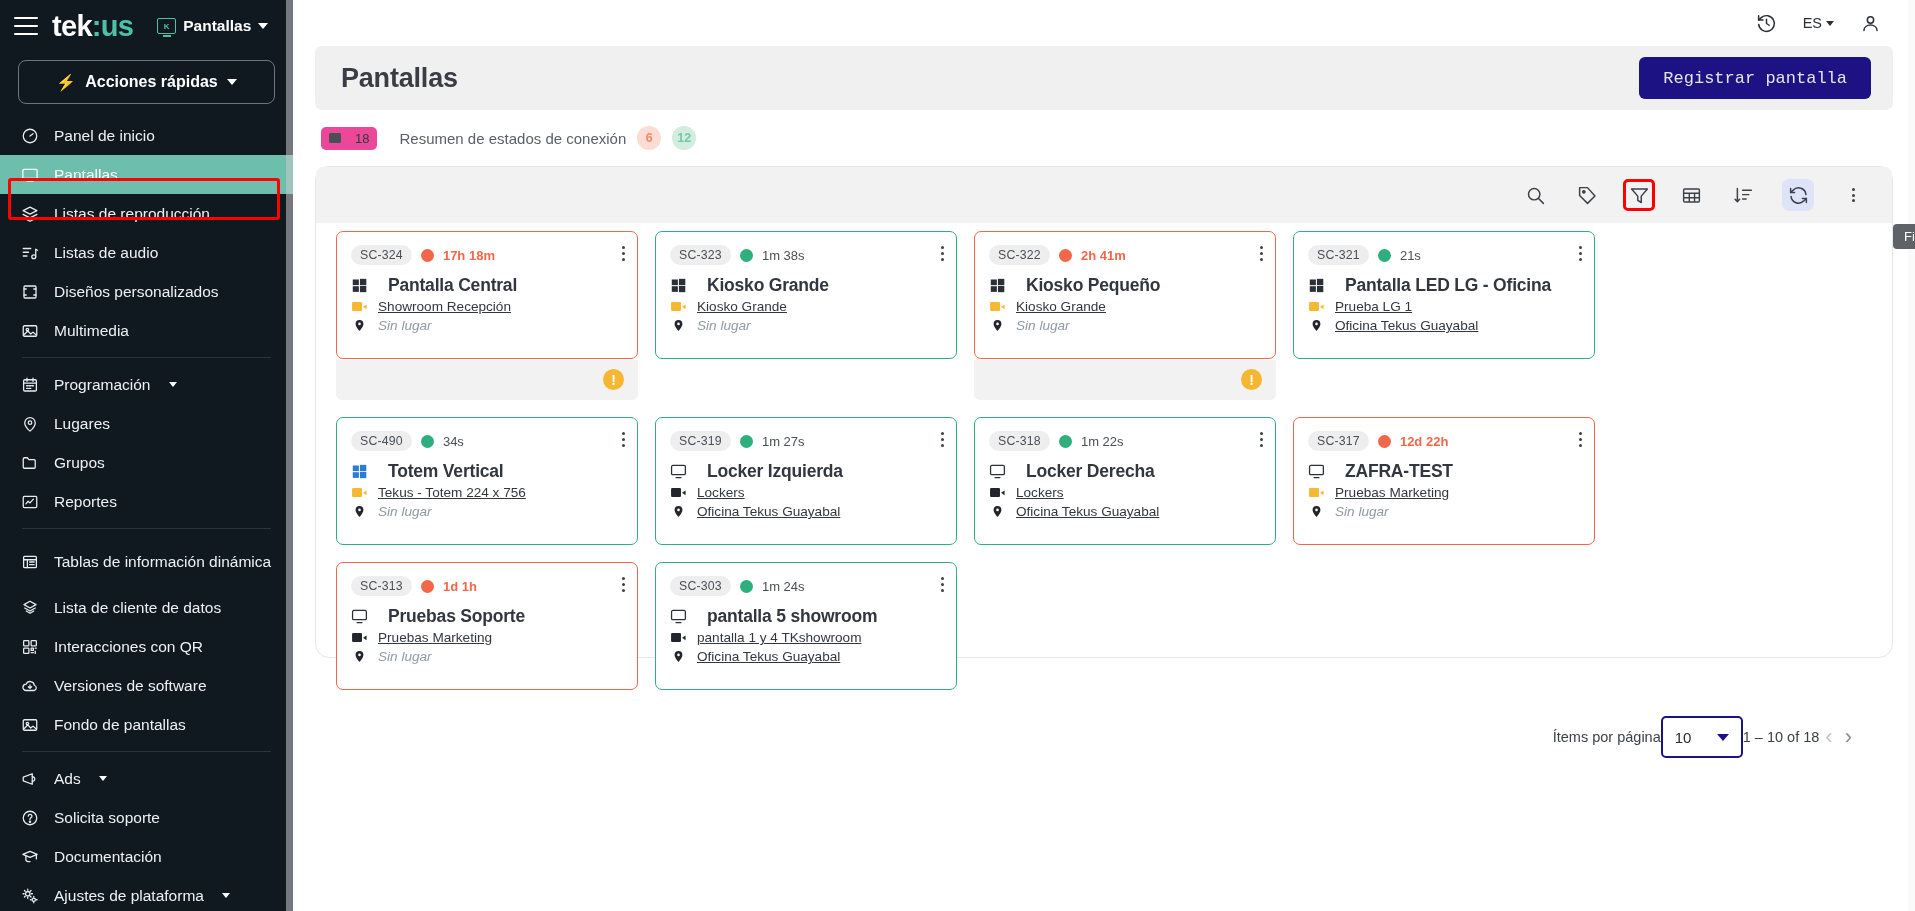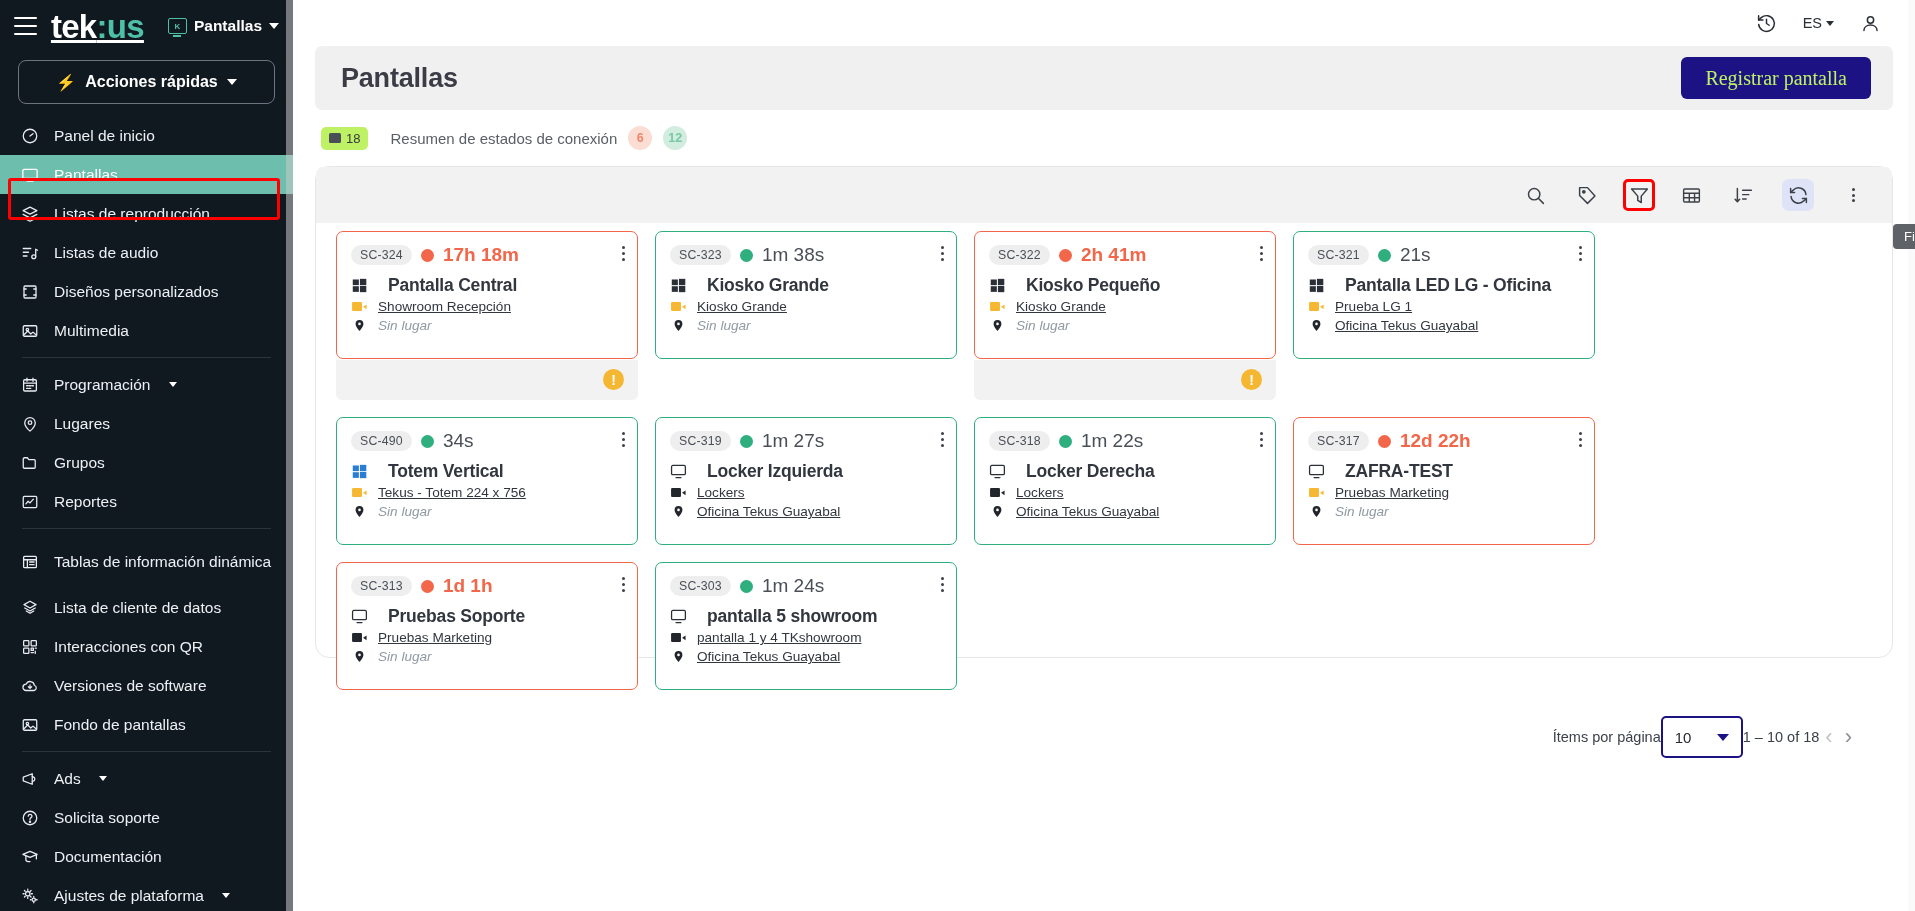--- a/index.html
+++ b/index.html
@@ -14,21 +14,21 @@
   
   .sidebar {
     width: 293px; height: 911px; flex: 0 0 293px;
     background: #101820; color: #ffffff;
     display: flex; flex-direction: column;
     overflow: hidden; position: relative;
   }
   .sb-top { display: flex; align-items: center; height: 52px; padding: 0 14px; gap: 14px; }
   .burger { width: 24px; height: 18px; display: flex; flex-direction: column; justify-content: space-between; cursor: pointer; }
   .burger i { display: block; height: 2.3px; background: #fff; border-radius: 2px; }
-  .logo { font-size: 33px; font-weight: 700; letter-spacing: -0.7px; line-height: 1; text-decoration: underline; }
+  .logo { font-size: 29px; font-weight: 700; letter-spacing: -0.7px; line-height: 1; }
   .logo .tk { color: #ffffff; }
   .logo .us { color: #4ec0a8; }
   .sb-ctx { display: flex; align-items: center; gap: 7px; margin-left: 10px; font-size: 15.5px; font-weight: 600; cursor: pointer; }
   .ctx-ico {
     width: 19px; height: 16px; border: 1.8px solid #4ec0a8; border-radius: 2px;
     display: flex; align-items: center; justify-content: center;
     font-size: 8px; color: #4ec0a8; font-weight: 700; position: relative;
   }
   .ctx-ico::after { content:""; position:absolute; bottom:-4px; left:50%; transform:translateX(-50%); width:8px; height:2px; background:#4ec0a8;}
   .caret { width: 0; height: 0; border-left: 5px solid transparent; border-right: 5px solid transparent; border-top: 6px solid #fff; }
@@ -69,29 +69,29 @@
 
   .content { flex: 1; padding: 0 22px 0 22px; background: #ffffff; }
 
   .page-head {
     background: #f0f0f0; border-radius: 7px; height: 64px;
     display: flex; align-items: center; justify-content: space-between;
     padding: 0 22px 0 26px; margin-bottom: 0;
   }
   .page-title { font-size: 27px; font-weight: 700; color: #3c3c47; letter-spacing: -0.2px; }
   .btn-primary {
-    background: #1c1283; color: #bef264; border: none; border-radius: 6px;
-    height: 42px; padding: 0 24px; font-size: 20px; cursor: pointer;
-    font-family: Liberation Serif, serif;
+    background: #1c1283; color: #e5e5e5; border: none; border-radius: 6px;
+    height: 42px; padding: 0 24px; font-size: 17px; cursor: pointer;
+    font-family: Liberation Mono, monospace;
   }
 
   .summary-row { display: flex; align-items: center; gap: 22px; height: 56px; padding-left: 6px; }
   .count-chip {
-    background: #bef264; border-radius: 5px; height: 23px; min-width: 44px;
-    display: flex; align-items: center; justify-content: center; gap: 5px;
+    background: #ec4899; border-radius: 5px; height: 23px; min-width: 44px;
+    display: flex; align-items: center; justify-content: center; gap: 14px;
     font-size: 13px; color: #33383f; padding: 0 8px; font-weight: 500;
   }
   .mini-screen { width: 12px; height: 10px; background: #4a4f57; border-radius: 1.5px; }
   .summary-label { font-size: 15px; color: #5a5f66; display: flex; align-items: center; gap: 11px; }
   .pill { width: 24px; height: 24px; border-radius: 50%; display: flex; align-items: center; justify-content: center; font-size: 12.5px; font-weight: 600; }
   .pill.red { background: #fbddd4; color: #f0866a; }
   .pill.green { background: #d2ecdf; color: #76c9a4; }
 
   .panel { background: #ffffff; border: 1px solid #e6e6e6; border-radius: 14px; height: 492px; position: relative; }
   .panel-toolbar { height: 56px; display: flex; align-items: center; justify-content: flex-end; gap: 26px; padding-right: 26px; background: #f2f2f2; border-radius: 7px 7px 0 0;}
@@ -113,21 +113,21 @@
   .card {
     border-radius: 7px; background: #fff; height: 128px; padding: 12px 14px 0 14px; position: relative;
   }
   .card.green { border: 1.3px solid #2fae7e; }
   .card.red { border: 1.3px solid #f2664a; }
   .card-row1 { display: flex; align-items: center; gap: 9px; height: 22px; }
   .sc-chip { background: #eeeeee; border-radius: 11px; padding: 3px 9px; font-size: 12.3px; color: #4a4f57; letter-spacing: 0.2px; }
   .dot { width: 13px; height: 13px; border-radius: 50%; flex: 0 0 13px; }
   .dot.green { background: #2fae7e; }
   .dot.red { background: #f2664a; }
-  .uptime { font-size: 19px; font-weight: 600; }
+  .uptime { font-size: 13px; font-weight: 600; }
   .uptime.green { color: #4a4f57; font-weight: 400; }
   .uptime.red { color: #f2664a; }
   .card-kebab { position: absolute; right: 12px; top: 14px; cursor: pointer; }
   .card-title { display: flex; align-items: center; gap: 20px; margin-top: 9px; }
   .card-title .t { font-size: 17.5px; font-weight: 700; color: #32373f; letter-spacing: -0.2px; }
   .card-line { display: flex; align-items: center; gap: 10px; margin-top: 3px; font-size: 13.6px; }
   .card-line a { color: #32373f; text-decoration: underline; cursor: pointer; }
   .card-line .muted { color: #9099a2; font-style: italic; }
   .ic16 { width: 17px; flex: 0 0 17px; display: flex; align-items: center; justify-content: center; }
   .warn-strip { height: 40px; background: #f2f2f2; border-radius: 0 0 6px 6px; position: relative; margin-top: 1px; }

